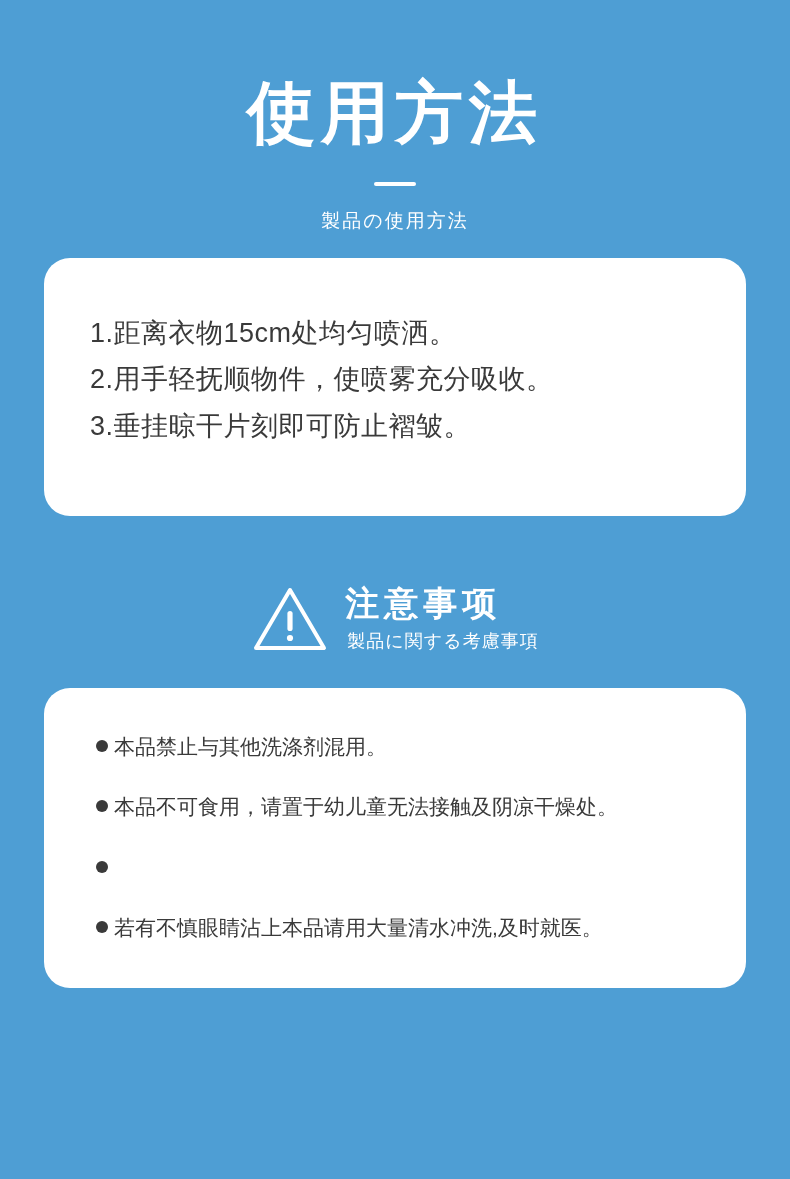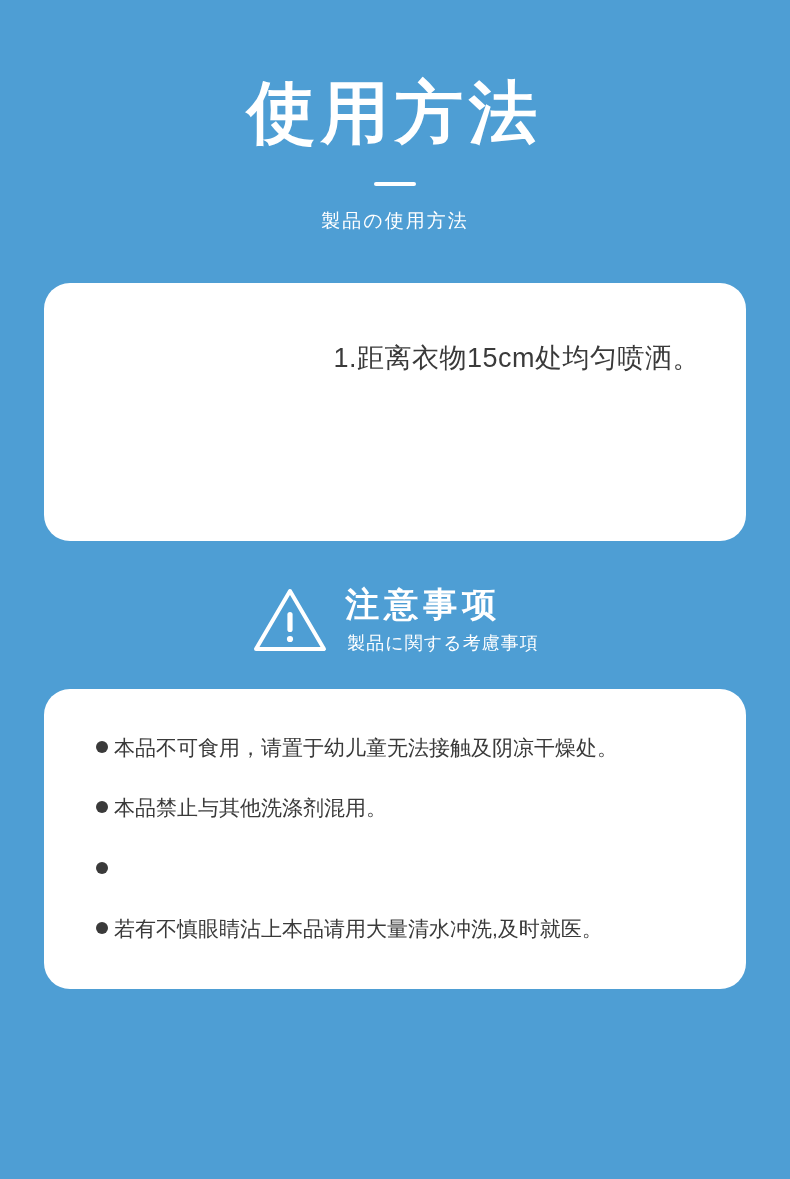--- a/index.html
+++ b/index.html
@@ -49,39 +49,38 @@
   }
 
   
   .card {
     background: #ffffff;
     border-radius: 26px;
     margin: 0 44px;
     box-sizing: border-box;
   }
   .card-steps {
-    margin-top: 49px;
-    padding: 52px 46px 52px 22px;
+    margin-top: 24px;
+    padding: 52px 46px 52px 46px;
     min-height: 258px;
-    text-align: right;
   }
   .step-line {
     font-size: 27px;
     color: #3a3a3a;
     line-height: 1.72;
     letter-spacing: 0.5px;
     white-space: nowrap;
   }
 
   
   .caution {
     display: flex;
-    align-items: center;
+    align-items: flex-start;
     justify-content: center;
-    margin-top: 44px;
+    margin-top: 68px;
     gap: 16px;
   }
   .warn-icon {
     width: 78px;
     height: 70px;
     flex: 0 0 auto;
   }
   .caution-texts {
     text-align: left;
   }
@@ -130,42 +129,44 @@
 <div class="page">
 
   <div class="header">
     <h1 class="main-title">使用方法</h1>
     <div class="title-divider"></div>
     <p class="sub-title">製品の使用方法</p>
   </div>
 
   <div class="card card-steps">
     <div class="step-line">1.距离衣物15cm处均匀喷洒。</div>
+    <div class="step-line">2.用手轻抚顺物件，使喷雾充分吸收。</div>
+    <div class="step-line">3.垂挂晾干片刻即可防止褶皱。</div>
   </div>
 
   <div class="caution">
     <span class="warn-icon">
       <svg viewBox="0 0 78 70" width="78" height="70" aria-hidden="true">
         <path d="M39 6 L73 64 L5 64 Z" fill="none" stroke="#ffffff" stroke-width="4" stroke-linejoin="round"></path>
         <rect x="36.4" y="27" width="5.2" height="20" rx="2.6" fill="#ffffff"></rect>
         <circle cx="39" cy="54" r="3.1" fill="#ffffff"></circle>
       </svg>
     </span>
     <div class="caution-texts">
       <p class="caution-title">注意事项</p>
       <p class="caution-sub">製品に関する考慮事項</p>
     </div>
   </div>
 
   <div class="card card-notes">
     <div class="note-line">
-      <span class="bullet"></span><span>本品不可食用，请置于幼儿童无法接触及阴凉干燥处。</span>
+      <span class="bullet"></span><span>本品禁止与其他洗涤剂混用。</span>
     </div>
     <div class="note-line">
-      <span class="bullet"></span><span>本品禁止与其他洗涤剂混用。</span>
+      <span class="bullet"></span><span>本品不可食用，请置于幼儿童无法接触及阴凉干燥处。</span>
     </div>
     <div class="note-line">
       <span class="bullet"></span>
     </div>
     <div class="note-line">
       <span class="bullet"></span><span>若有不慎眼睛沾上本品请用大量清水冲洗,及时就医。</span>
     </div>
   </div>
 
 </div>

